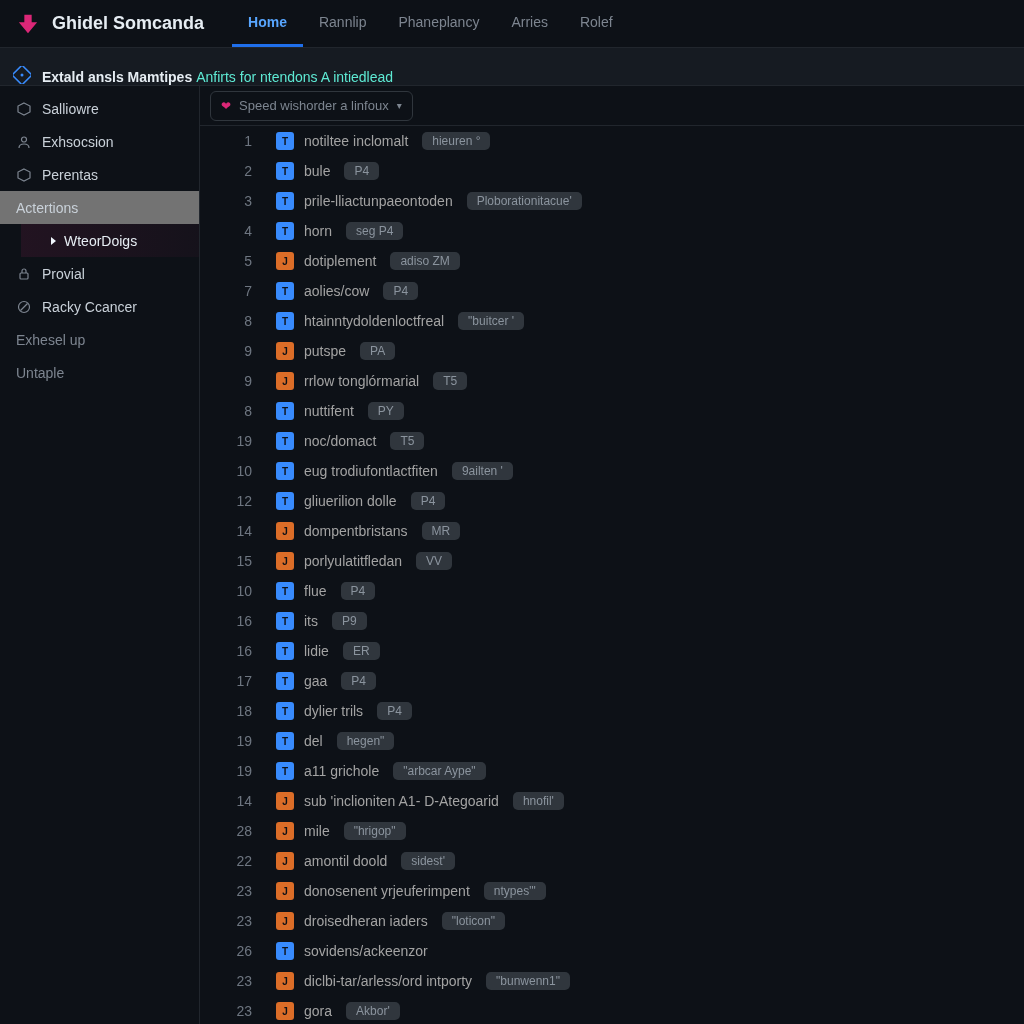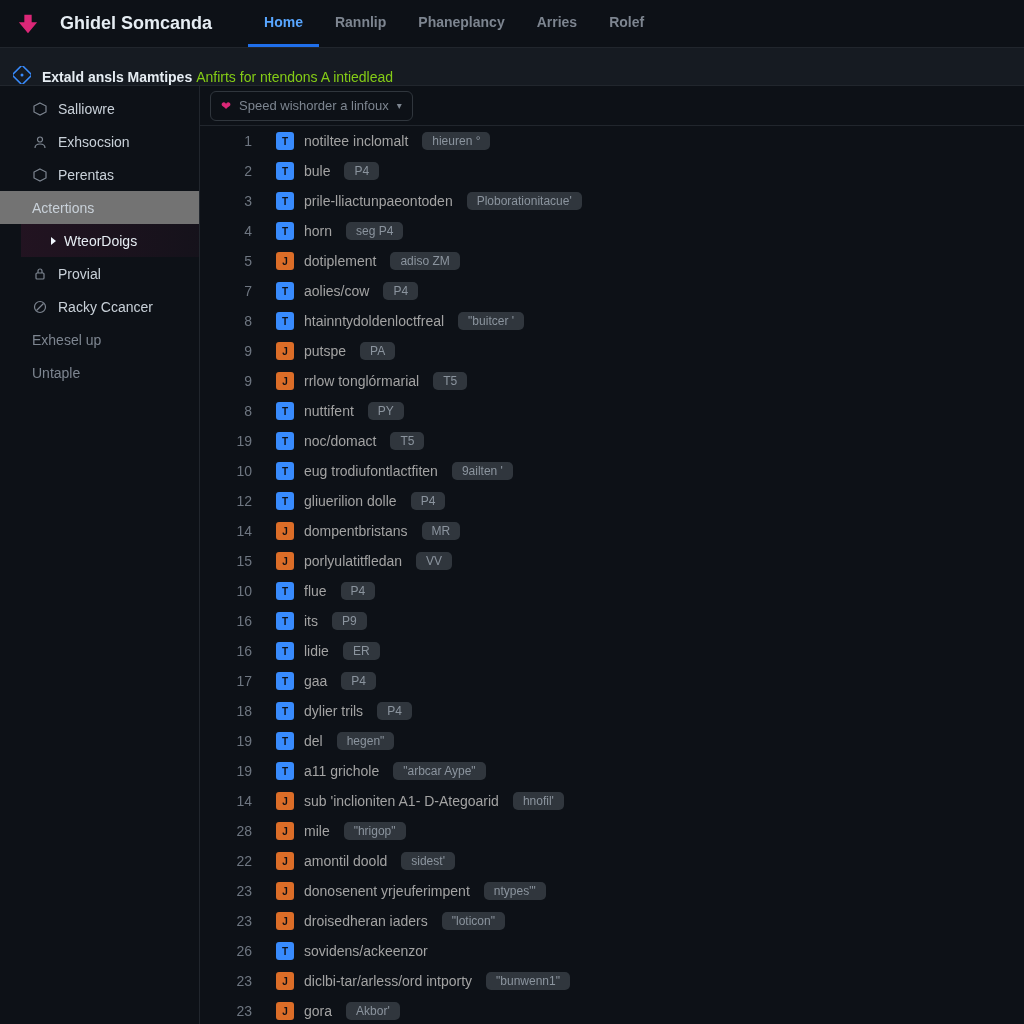--- a/index.html
+++ b/index.html
@@ -14,76 +14,74 @@
 }
 
 
 .header {
   height: 48px;
   display: flex;
   align-items: center;
   padding: 0 16px;
   border-bottom: 1px solid #21262d;
   background: #0d1117;
-  gap: 8px;
 }
 .logo-icon {
   width: 24px;height:24px;margin-right:12px;
   display:flex;align-items:center;justify-content:center;
 }
 .header-title {
   font-size: 18px;
   font-weight: 600;
   color: #e6edf3;
   margin-right: 28px;
 }
 .header-tabs { display: flex; height: 100%; }
 .header-tab {
   padding: 0 16px;
   display:flex;align-items:center;
   color:#7d8590;
   font-size:14px;
   cursor:pointer;
   border-bottom:3px solid transparent;
-  font-weight:bold;
 }
 .header-tab.active {
   color:#58a6ff;
   font-weight:700;
   border-bottom-color:#1f6feb;
 }
 
 
 .notice {
   height: 38px;
   display:flex;
   align-items:flex-end;
   padding: 0 12px;
   background:#161b22;
   border-bottom:1px solid #21262d;
   font-size:14px;
 }
 .notice-icon { width:20px;height:20px;margin-right:10px;display:flex;align-items:center;justify-content:center; }
 .notice-strong { color:#e6edf3; font-weight:600; margin-right:4px; }
-.notice-rest { color:#84cc16; }
+.notice-rest { color:#5eead4; }
 
 
 .main { display:flex; height: calc(1024px - 48px - 38px); }
 
 
 .sidebar {
   width: 200px;
   background:#0d1117;
   border-right:1px solid #21262d;
   padding-top:6px;
 }
 .side-item {
   display:flex;align-items:center;
   height:33px;
-  padding: 0 32px;
+  padding: 0 16px;
   color:#c9d1d9;
   font-size:14px;
   cursor:pointer;
 }
 .side-item .side-icon { width:16px;height:16px;margin-right:10px;display:flex;align-items:center;justify-content:center;color:#7d8590;}
 .side-item.selected {
   background:#737373;
 }
 .side-item.sub {
   padding-left:30px;

